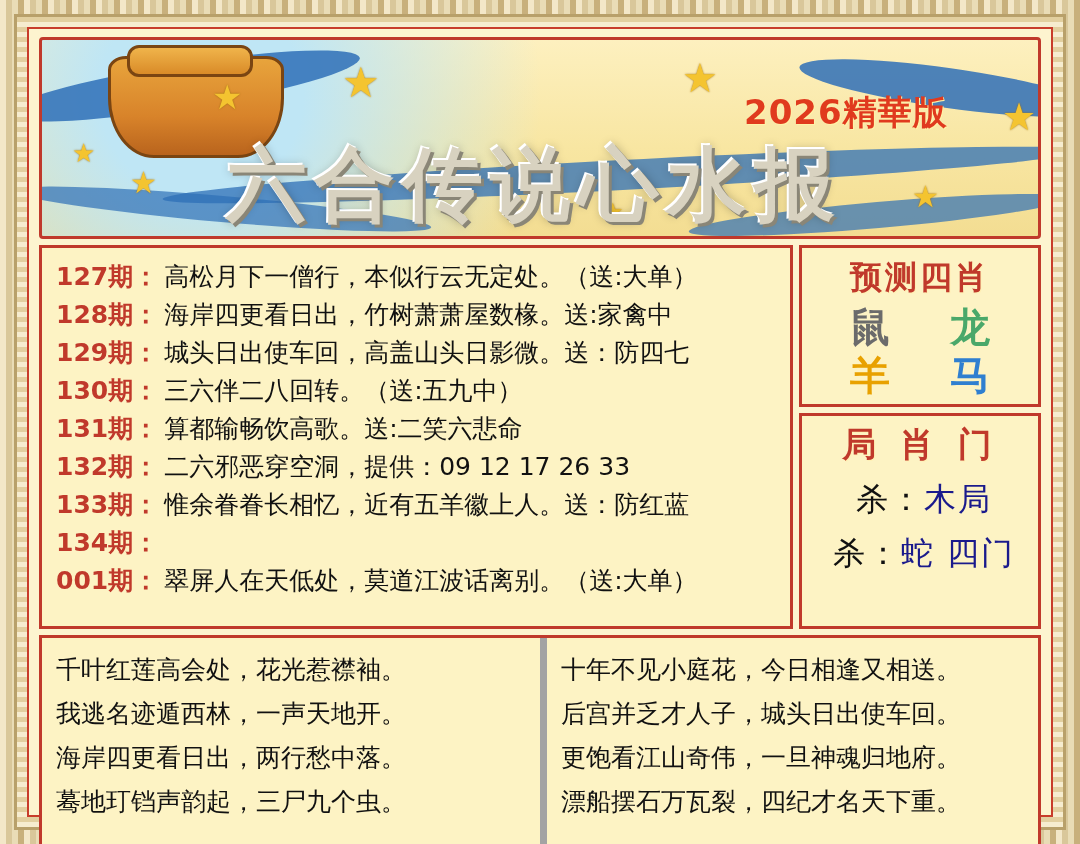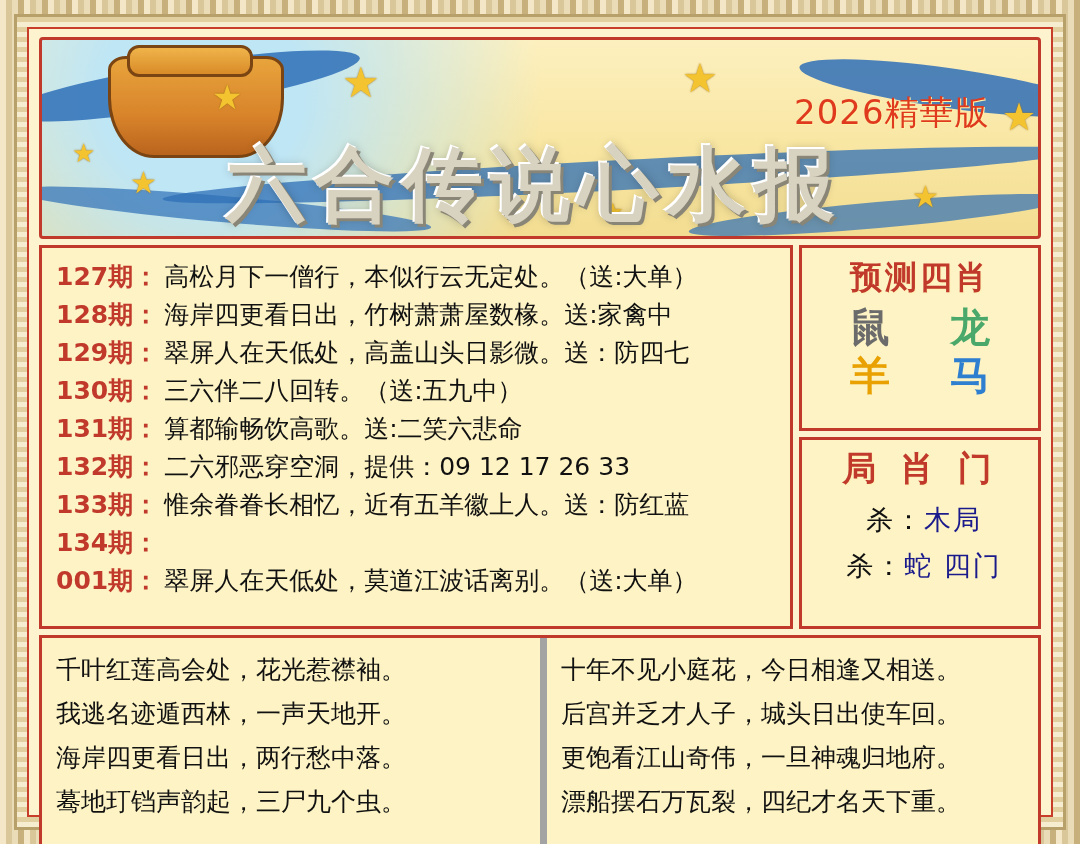--- a/index.html
+++ b/index.html
@@ -108,23 +108,23 @@
   .issue-no {
     position: absolute;
     left: 505px; top: 52px;
     font-size: 33px;
     font-weight: bold;
     color: #111;
     letter-spacing: 1px;
   }
   .edition {
     position: absolute;
-    left: 752px; top: 50px;
+    left: 702px; top: 50px;
     font-size: 34px;
-    font-weight: normal;
+    font-weight: bold;
     color: #e03a1e;
     letter-spacing: 1px;
     text-shadow: 1px 1px 0 #fff2a8;
     text-align: right;
   }
   .main-title {
     position: absolute;
     left: 0; right: 11px; top: 92px;
     text-align: center;
     font-family: "DejaVu Serif", "Liberation Serif", serif;
@@ -175,21 +175,21 @@
     display: flex;
     flex-direction: column;
     gap: 6px;
   }
   .panel {
     border: 3px solid #c0392b;
     background: #fdf3c4;
     box-sizing: border-box;
   }
   .panel-forecast {
-    height: 186px;
+    height: 162px;
     padding: 4px 0 0 0;
     text-align: center;
   }
   .panel-title {
     font-size: 32px;
     font-weight: bold;
     color: #c0392b;
     letter-spacing: 3px;
     padding: 4px 0 2px 0;
     text-shadow: 1px 1px 0 #fff0b5;
@@ -218,21 +218,21 @@
   }
   .gate-title {
     font-size: 34px;
     font-weight: bold;
     color: #c0392b;
     letter-spacing: 6px;
     padding: 4px 0 2px 0;
     text-shadow: 1px 1px 0 #fff0b5;
   }
   .gate-line {
-    font-size: 27px;
+    font-size: 32px;
     color: #1a1a8c;
     padding: 8px 4px 2px 0;
     letter-spacing: 2px;
     margin-left: 12px;
   }
   .gate-line .kill { color: #111; }
 
   
   .bottom {
     display: flex;
@@ -292,21 +292,21 @@
             <div class="verse-row">
               <span class="verse-no">127期：</span>
               <span class="verse-text">高松月下一僧行，本似行云无定处。（送:大单）</span>
             </div>
             <div class="verse-row">
               <span class="verse-no">128期：</span>
               <span class="verse-text">海岸四更看日出，竹树萧萧屋数椽。送:家禽中</span>
             </div>
             <div class="verse-row">
               <span class="verse-no">129期：</span>
-              <span class="verse-text">翠屏人在天低处，高盖山头日影微。送：防四七</span>
+              <span class="verse-text">城头日出使车回，高盖山头日影微。送：防四七</span>
             </div>
             <div class="verse-row">
               <span class="verse-no">130期：</span>
               <span class="verse-text">三六伴二八回转。（送:五九中）</span>
             </div>
             <div class="verse-row">
               <span class="verse-no">131期：</span>
               <span class="verse-text">算都输畅饮高歌。送:二笑六悲命</span>
             </div>
             <div class="verse-row">

